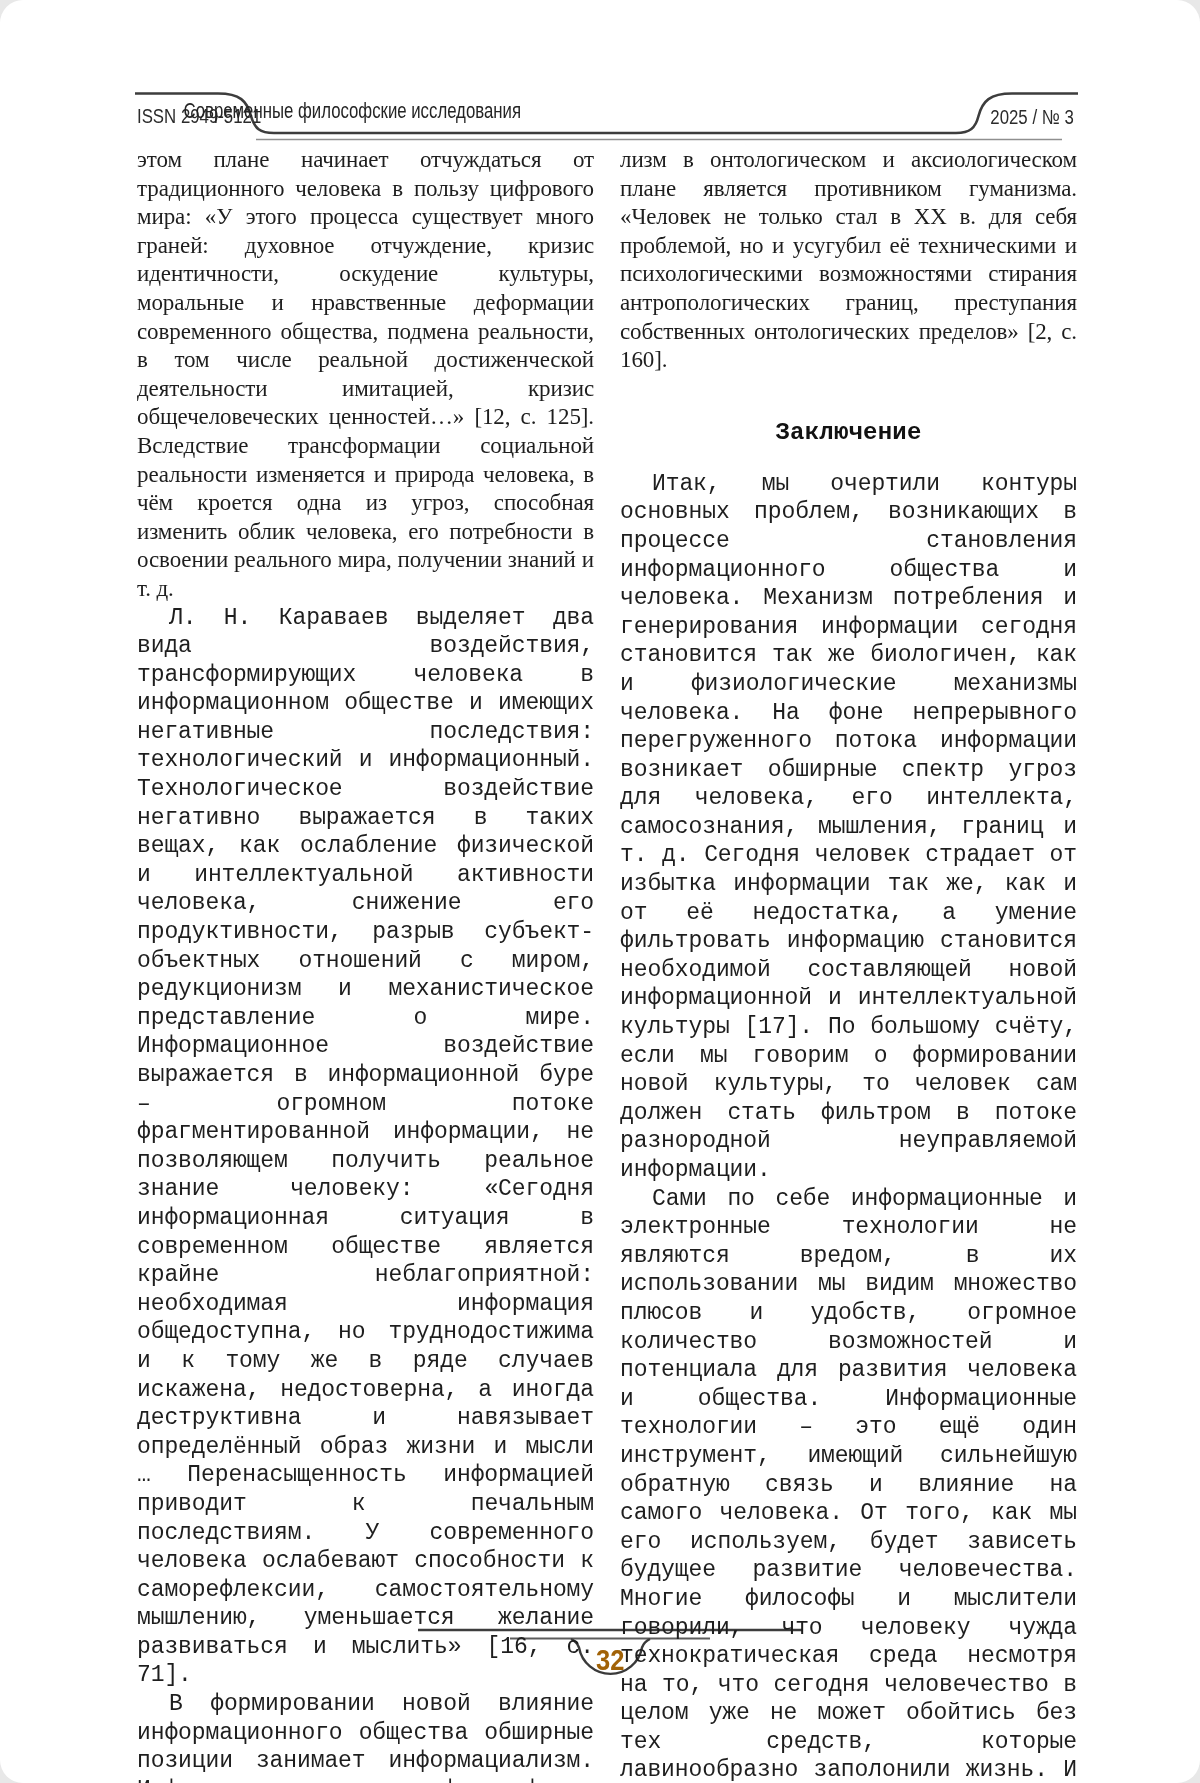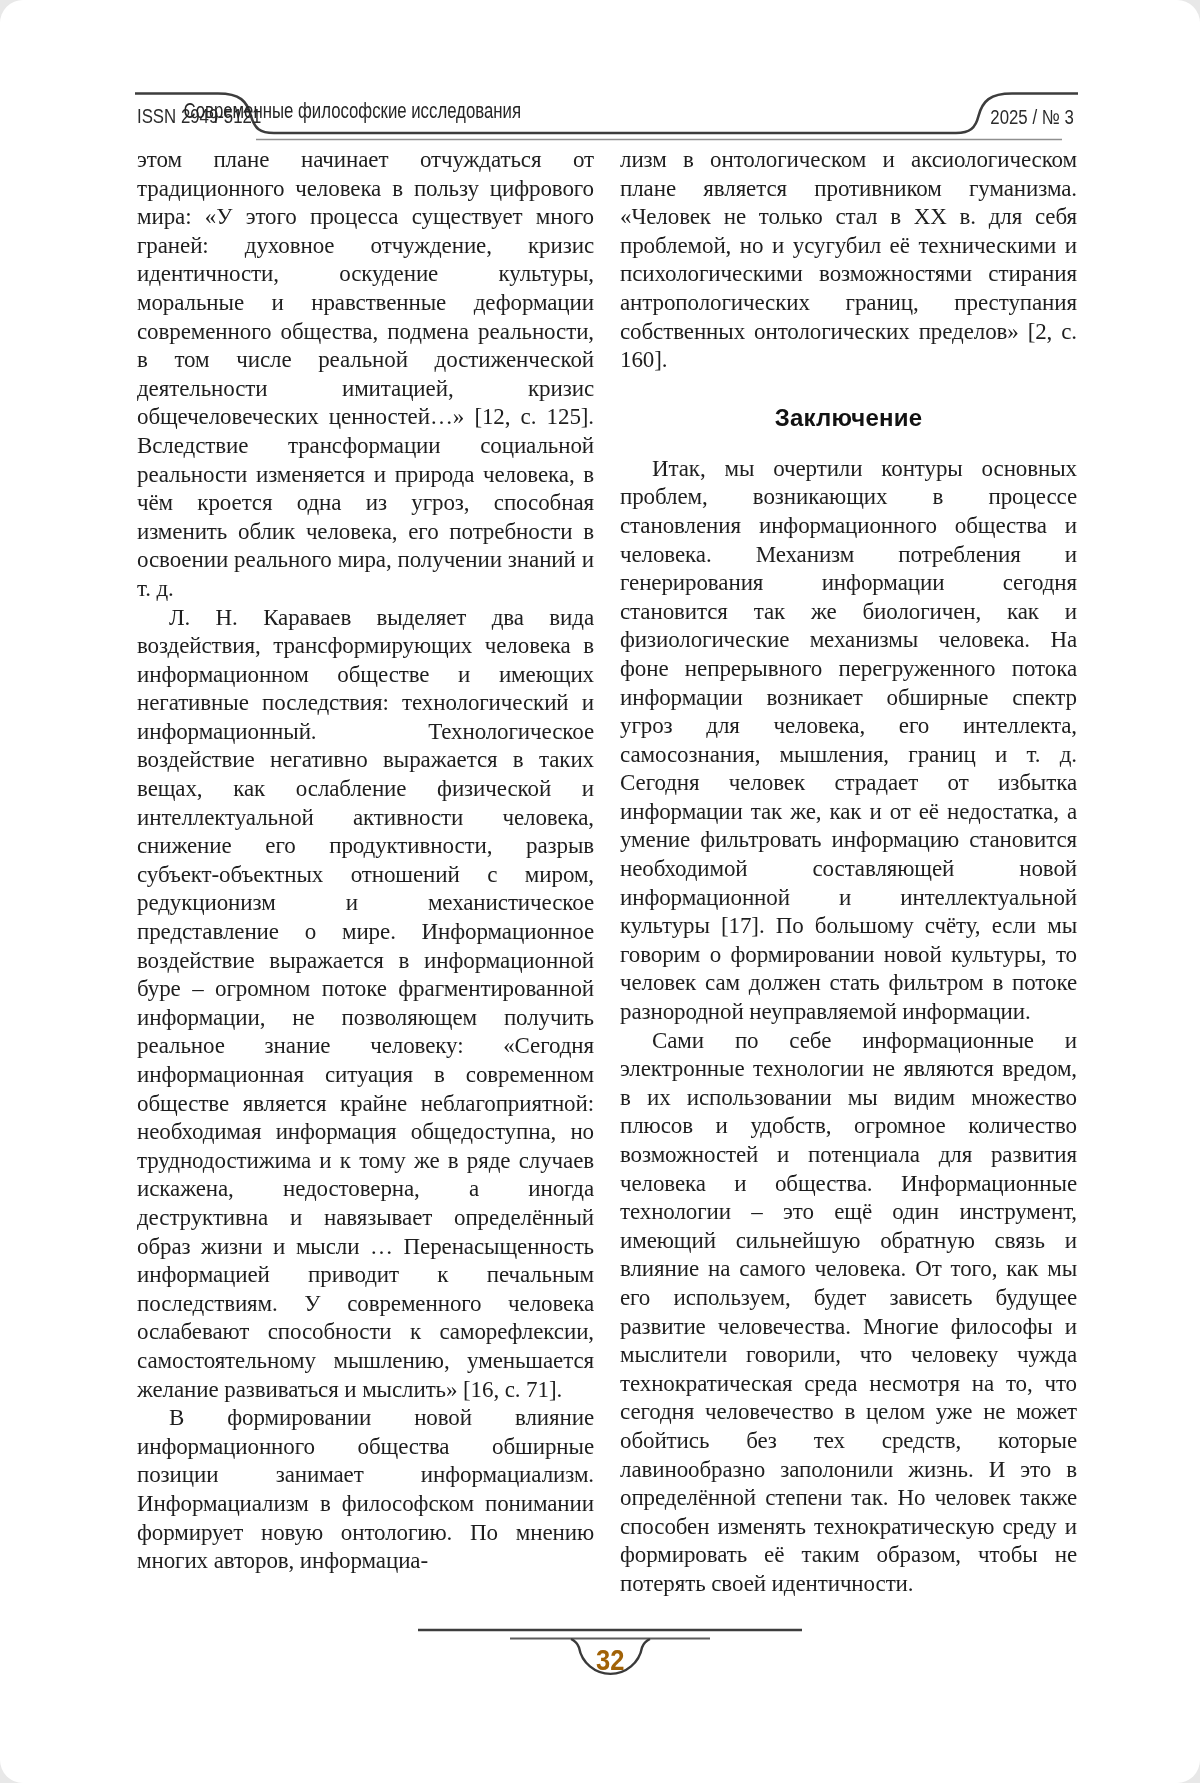--- a/index.html
+++ b/index.html
@@ -62,30 +62,30 @@
     font-size: 23px;
     line-height: 28.6px;
     text-align: justify;
     letter-spacing: -0.1px;
     hyphens: auto;
     -webkit-hyphens: auto;
   }
   .col-left  { left: 137px; }
   .col-right { left: 620px; }
   .col p { margin: 0; }
-  .col p.ind { text-indent: 32px; }
+  .col p.ind { text-indent: 32px; font-family: Liberation Mono, monospace; }
   .section-heading {
-    font-family: Liberation Sans, sans-serif;
+    font-family: Liberation Mono, monospace;
     font-weight: bold;
     font-size: 24px;
     line-height: 29px;
     text-align: center;
     letter-spacing: 0.2px;
     color: #121212;
-    margin: 28px 0 23px 0;
+    margin: 43px 0 23px 0;
   }
   
   .page-number {
     position: absolute;
     left: 565px; top: 1644px;
     width: 90px;
     text-align: center;
     font-family: "Liberation Sans", "DejaVu Sans", sans-serif;
     font-weight: bold;
     font-size: 29px;

